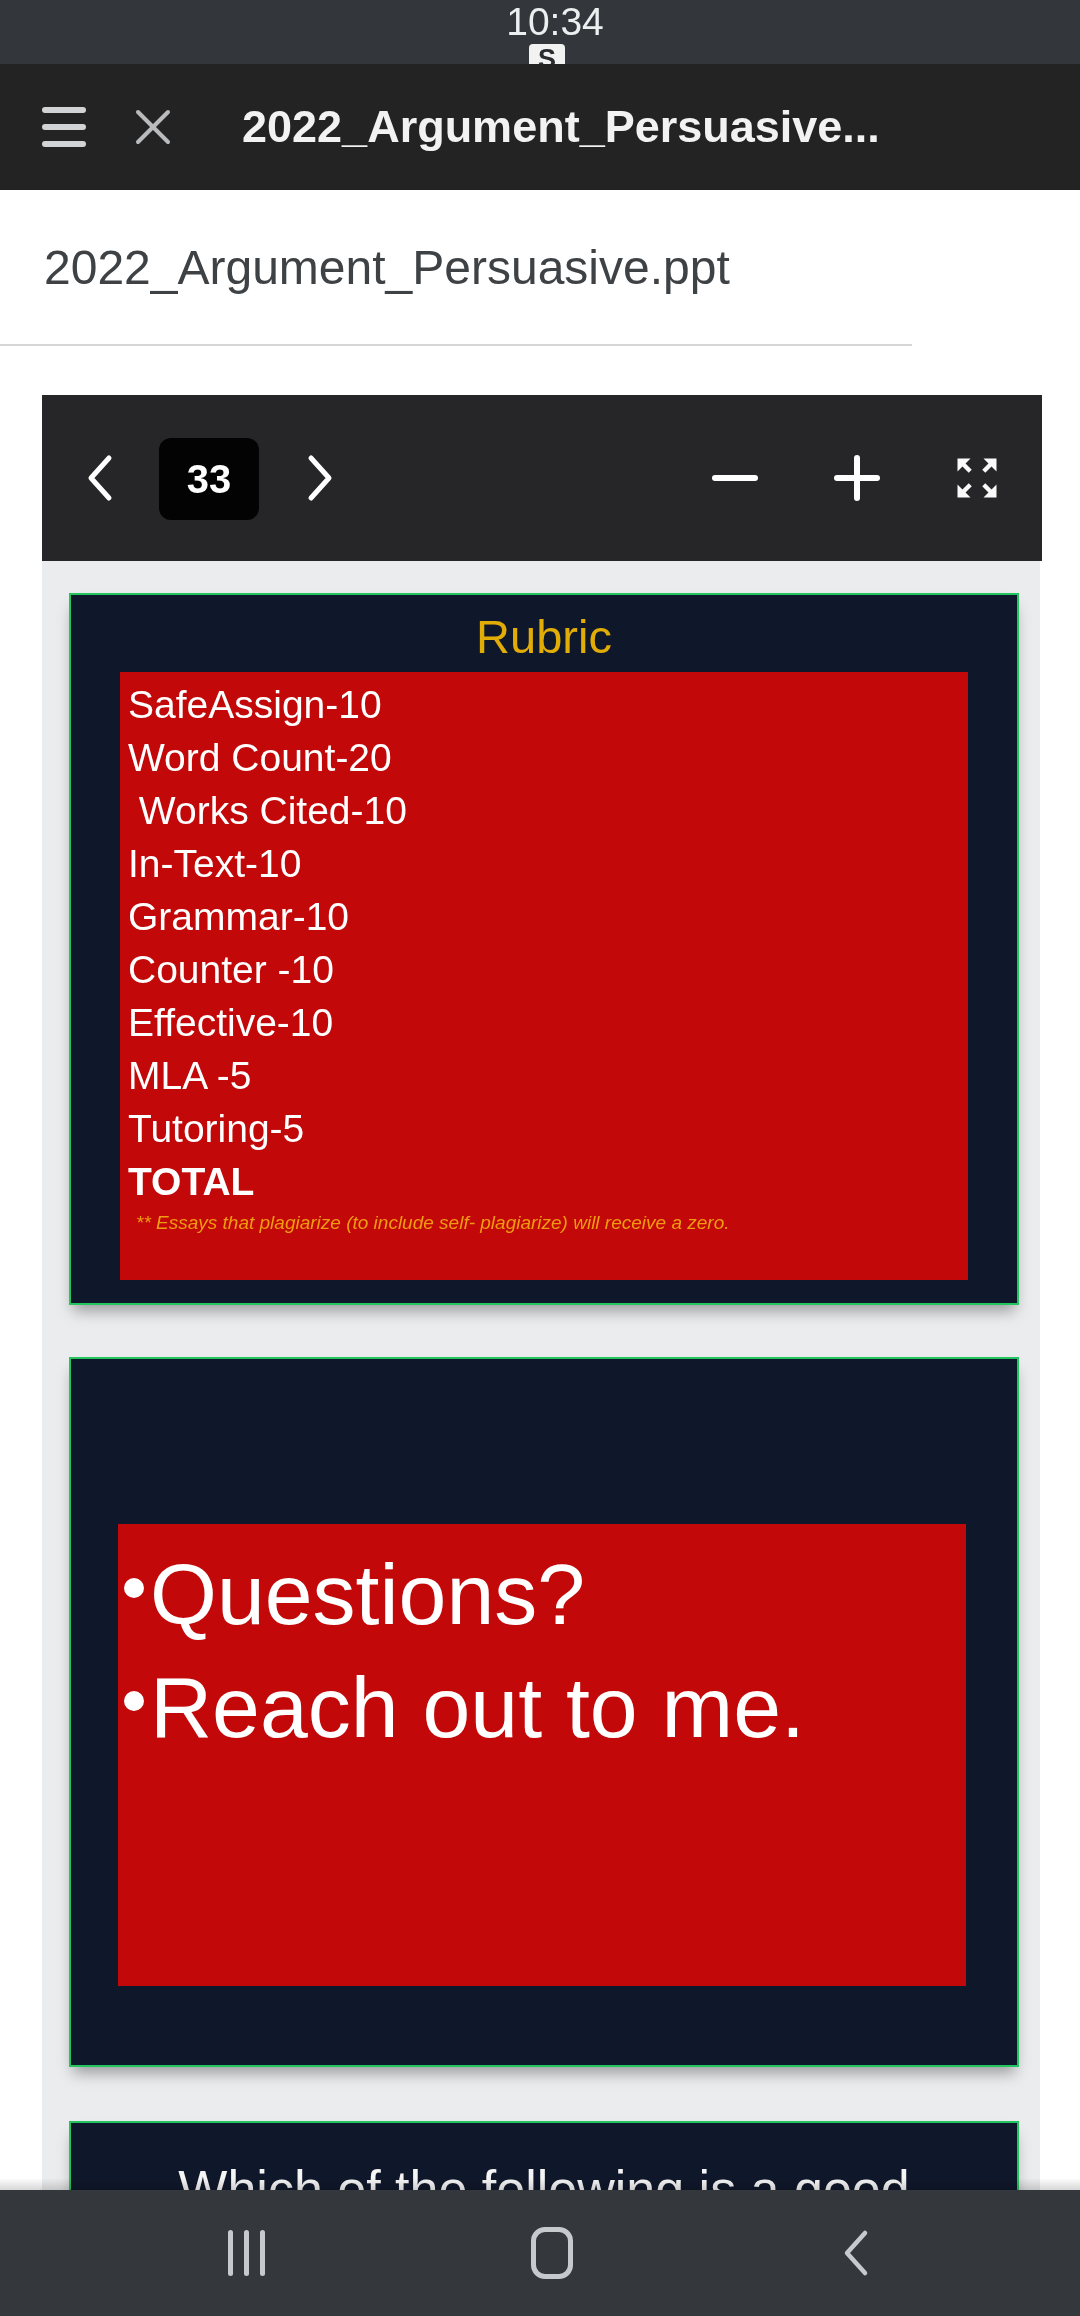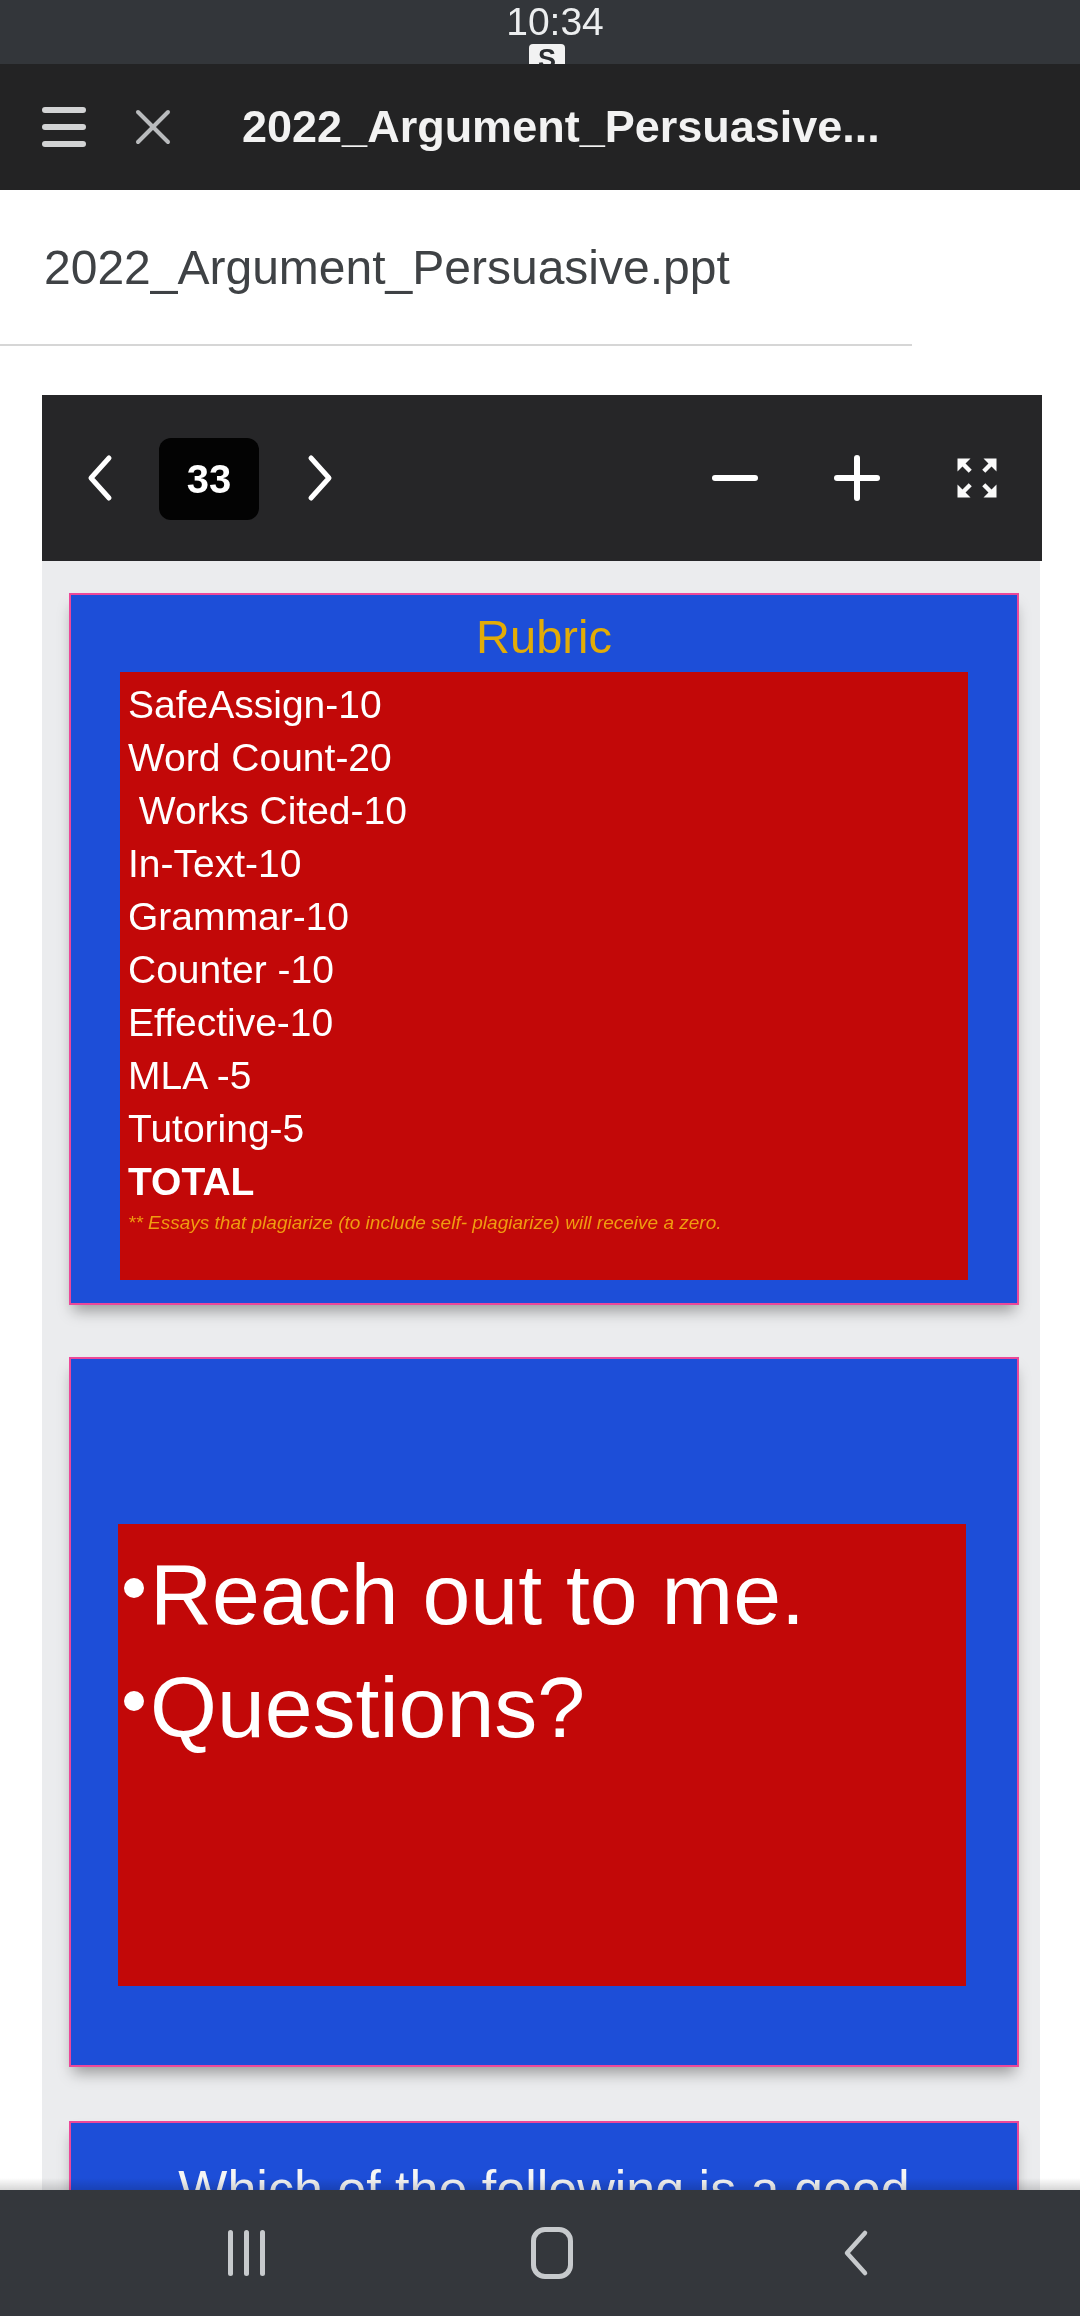--- a/index.html
+++ b/index.html
@@ -35,32 +35,32 @@
   .page-box{left:117px;top:43px;width:100px;height:82px;background:#030303;border-radius:12px;
             display:flex;align-items:center;justify-content:center;color:#fff;font-size:40px;font-weight:bold;}
   .icon-btn{display:flex;align-items:center;justify-content:center;}
 
   
   .viewer{position:absolute;left:0;top:561px;width:1080px;height:1629px;background:#ffffff;overflow:hidden;}
   .viewer-gray{position:absolute;left:42px;top:0;width:998px;height:1629px;background:#ebecee;}
   .nav-shadow{position:absolute;left:0;bottom:0;width:1080px;height:12px;
               background:linear-gradient(to bottom,rgba(0,0,0,0),rgba(0,0,0,0.16));}
 
-  .slide-card{position:absolute;left:69px;width:946px;background:#1d4ed8;border:2px solid #ec4899;
+  .slide-card{position:absolute;left:69px;width:946px;background:#0f172a;border:2px solid #22c55e;
               box-shadow:0 10px 14px -4px rgba(0,0,0,0.35);}
   .card-1{top:32px;height:708px;}   
   .card-2{top:796px;height:706px;}  
   .card-3{top:1560px;height:400px;} 
 
   .slide-title{margin-top:14px;text-align:center;font-size:47px;color:#e2ac07;}
   .red-box{position:absolute;background:#c20808;}
   .red-box-1{left:49px;top:77px;width:848px;height:608px;padding-top:6px;box-sizing:border-box;}
   .rubric-line{padding-left:8px;font-size:39px;line-height:53px;color:#ffffff;white-space:pre-wrap;}
   .rubric-total{font-weight:bold;}
-  .rubric-footnote{padding-left:8px;margin-top:4px;font-size:19px;font-style:italic;color:#f09c10;}
+  .rubric-footnote{padding-left:16px;margin-top:4px;font-size:19px;font-style:italic;color:#f09c10;}
 
   .red-box-2{left:47px;top:165px;width:848px;height:462px;padding-top:14px;box-sizing:border-box;}
   .bullet-line{display:flex;align-items:flex-start;padding-left:6px;font-size:86px;line-height:113px;color:#ffffff;}
   .bullet-dot{flex:0 0 auto;width:20px;height:20px;border-radius:50%;background:#fff;margin:40px 6px 0 0;}
 
   .partial-question{margin-top:36px;text-align:center;font-size:52px;color:#f5f5f5;white-space:nowrap;}
 
   
   .nav-bar{position:absolute;left:0;top:2190px;width:1080px;height:126px;background:#34373c;}
   .nav-item{position:absolute;top:0;height:126px;display:flex;align-items:center;justify-content:center;}
@@ -193,25 +193,25 @@
         <div class="rubric-line">Tutoring-5</div>
         <div class="rubric-line rubric-total">TOTAL</div>
         <div class="rubric-footnote">** Essays that plagiarize (to include self- plagiarize) will receive a zero.</div>
       </div>
     </div>
 
     <div class="slide-card card-2">
       <div class="red-box red-box-2">
         <div class="bullet-line">
           <span class="bullet-dot"></span>
-          <span>Reach out to me.</span>
+          <span>Questions?</span>
         </div>
         <div class="bullet-line">
           <span class="bullet-dot"></span>
-          <span>Questions?</span>
+          <span>Reach out to me.</span>
         </div>
       </div>
     </div>
 
     <div class="slide-card card-3">
       <div class="partial-question">Which of the following is a good</div>
     </div>
 
     <div class="nav-shadow"></div>
   </div>

